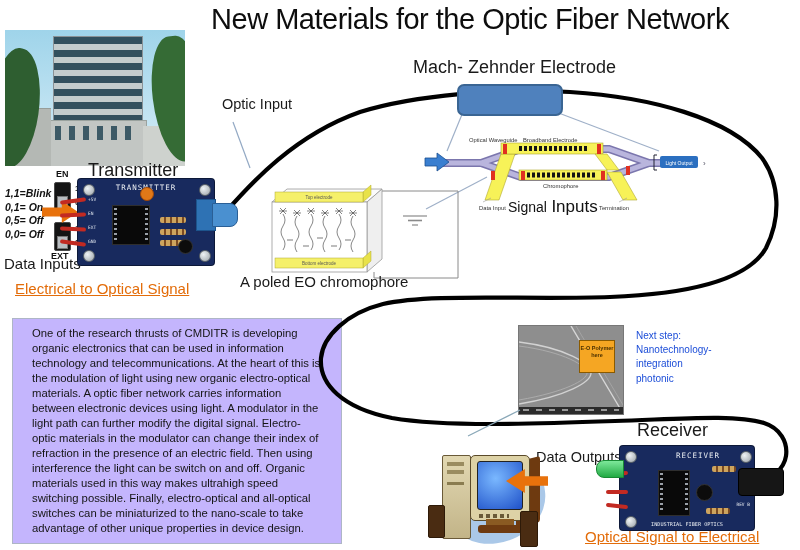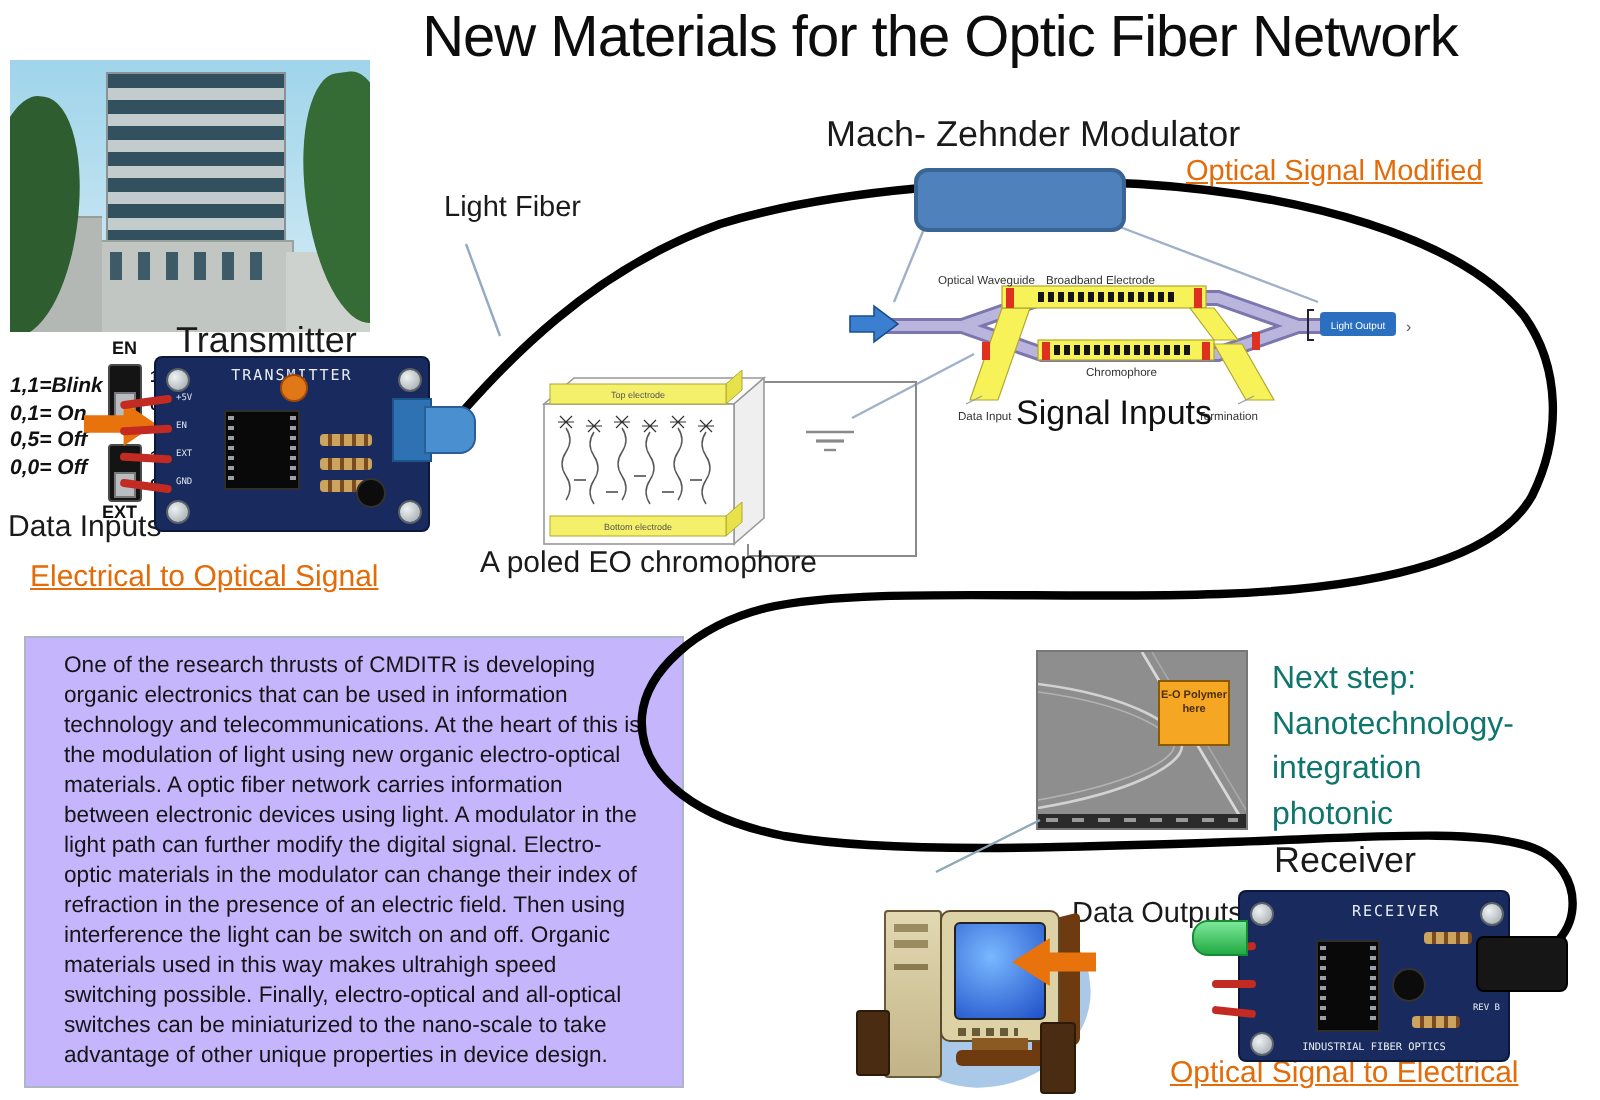--- a/index.html
+++ b/index.html
@@ -23,21 +23,21 @@
   .res{position:absolute;height:6px;border-radius:2px;
        background:repeating-linear-gradient(90deg,#cda45e 0 4px,#7a4a22 4px 6px);}
   .wire{position:absolute;height:3.5px;background:#c22a22;border-radius:2px;}
   .pinlbl{position:absolute;color:#dfe5ee;font-size:4.5px;font-family:"DejaVu Sans Mono",monospace;}
   .sw{position:absolute;width:15px;height:27px;background:#141414;border:1px solid #4a4a4a;border-radius:2px;}
   .sw .knob{position:absolute;left:2px;top:13px;width:9px;height:11px;background:#b9bdc1;border:1px solid #777;}
   .arrowR{clip-path:polygon(0 30%,55% 30%,55% 0,100% 50%,55% 100%,55% 70%,0 70%);background:#E8720C;}
   .arrowL{clip-path:polygon(100% 30%,45% 30%,45% 0,0 50%,45% 100%,45% 70%,100% 70%);background:#E8720C;}
   .desc{width:290px;border:1px solid #aeb6c6;background:#c4b5fd;padding:7px 19px;
         font-size:11.3px;line-height:1.33;color:#151515;}
-  .nextstep{font-size:16px;line-height:1.42;color:#0f766e;}
+  .nextstep{font-size:10px;line-height:1.42;color:#1d4ed8;}
   .sem{background:#8e8e8e;border:1px solid #777;}
   .sembox{position:absolute;left:60px;top:14px;width:36px;height:33px;background:#F5A623;border:1px solid #8a5a00;
           font-size:5.5px;font-weight:700;color:#4a3000;text-align:center;line-height:1.25;padding-top:4px;box-sizing:border-box;}
   .sembar{position:absolute;left:0;right:0;bottom:0;height:7px;background:#2b2b2b;}
   .sembar i{position:absolute;left:4px;top:2px;right:4px;height:2px;
             background:repeating-linear-gradient(90deg,#9a9a9a 0 6px,#2b2b2b 6px 13px);}
 </style>
 </head>
 <body>
 
@@ -124,26 +124,25 @@
     <div class="pinlbl" style="left:10px;top:46px">EXT</div>
     <div class="pinlbl" style="left:10px;top:60px">GND</div>
     <div class="abs" style="left:118px;top:20px;width:18px;height:30px;background:#2e72b4;border:1px solid #1d548c"></div>
     <div class="abs" style="left:134px;top:24px;width:24px;height:22px;background:#4a90d0;
          border:1px solid #2a5f96;border-radius:0 8px 8px 0"></div>
   </div>
 
   <div class="abs lbl" style="left:4px;top:255px;font-size:15px;z-index:2">Data Inputs</div>
   <div class="abs orange" style="left:15px;top:280px;z-index:2">Electrical to Optical Signal</div>
 
-  <div class="abs lbl" style="left:222px;top:96px;z-index:2">Light Fiber</div>
-
-  <div class="abs h2" style="left:413px;top:57px;z-index:2">Mach- Zehnder Modulator</div>
+  <div class="abs lbl" style="left:222px;top:96px;z-index:2">Optic Input</div>
+
+  <div class="abs h2" style="left:413px;top:57px;z-index:2">Mach- Zehnder Electrode</div>
   <div class="abs" style="left:457px;top:84px;width:102px;height:28px;background:#4F81BD;
        border:2px solid #3A6593;border-radius:7px;z-index:3"></div>
-  <div class="abs orange" style="left:593px;top:78px;font-size:14.5px;z-index:2">Optical Signal Modified</div>
 
   <svg class="abs" style="left:423px;top:136px;z-index:2" width="292" height="84" viewBox="0 0 292 84">
     <path d="M18,27 H58 L98,13 H186 L226,27 H242" fill="none" stroke="#7b76ad" stroke-width="8"></path>
     <path d="M58,27 L98,41 H186 L226,27" fill="none" stroke="#7b76ad" stroke-width="8"></path>
     <path d="M18,27 H58 L98,13 H186 L226,27 H242" fill="none" stroke="#b9b5dd" stroke-width="5"></path>
     <path d="M58,27 L98,41 H186 L226,27" fill="none" stroke="#b9b5dd" stroke-width="5"></path>
     <g fill="#f7f258" stroke="#b0a830" stroke-width="0.6">
       <polygon points="62,64 76,64 92,18 78,18"></polygon>
       <rect x="78" y="7" width="102" height="11"></rect>
       <polygon points="172,18 184,18 196,34 184,34"></polygon>
@@ -170,21 +169,21 @@
       <text x="100" y="6">Broadband Electrode</text>
       <text x="120" y="52">Chromophore</text>
       <text x="56" y="74">Data Input</text>
       <text x="176" y="74">Termination</text>
     </g>
     <line x1="60" y1="66" x2="68" y2="62" stroke="#999" stroke-width="0.6"></line>
     <line x1="196" y1="66" x2="204" y2="62" stroke="#999" stroke-width="0.6"></line>
   </svg>
 
   <div class="abs" style="left:508px;top:197px;z-index:2">
-    <span style="font-size:17px">Signal</span>
+    <span style="font-size:14px">Signal</span>
     <span style="font-size:17px">Inputs</span>
   </div>
 
   <svg class="abs" style="left:253px;top:176px;z-index:2" width="212" height="130" viewBox="0 0 212 130">
     <path d="M129,15 H205 V102 H121 V96" fill="none" stroke="#8a8a8a" stroke-width="1"></path>
     <g stroke="#8a8a8a">
       <line x1="150" y1="40" x2="174" y2="40" stroke-width="1.2"></line>
       <line x1="155" y1="44.5" x2="169" y2="44.5" stroke-width="1.6"></line>
       <line x1="159" y1="49" x2="165" y2="49" stroke-width="1.2"></line>
     </g>

